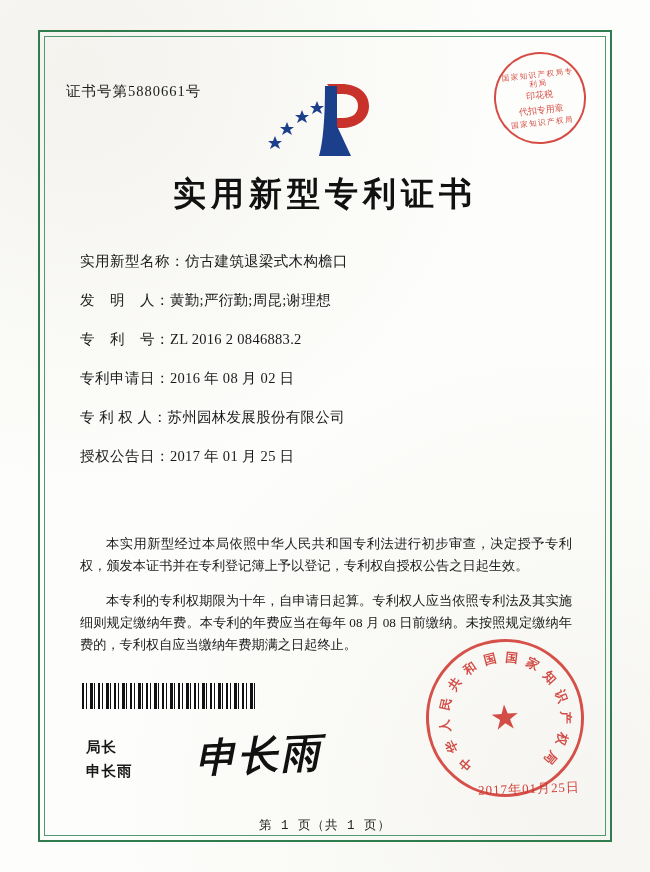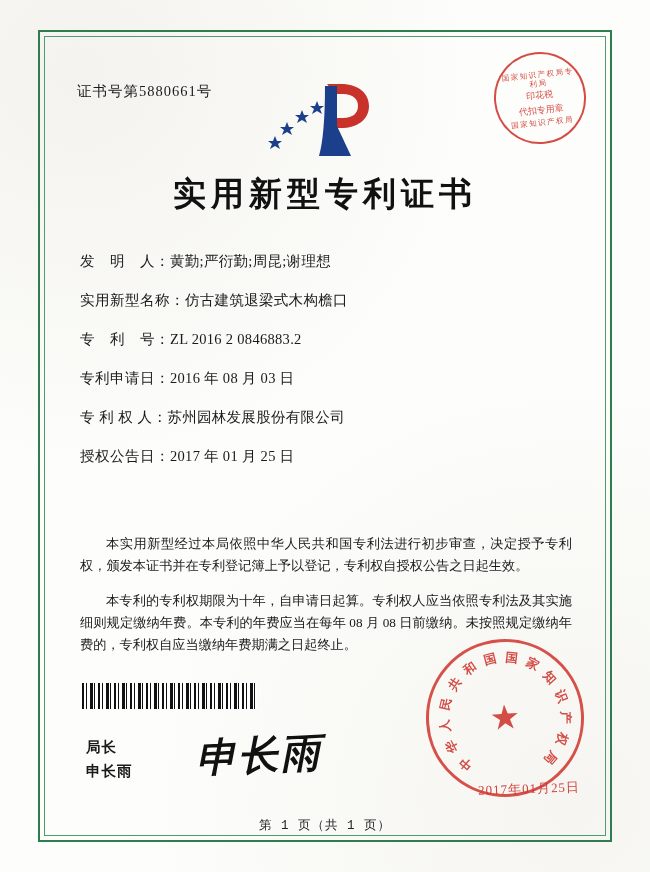--- a/index.html
+++ b/index.html
@@ -46,21 +46,20 @@
     pointer-events: none;
   }
 
   
   .cert-no {
     position: absolute;
     left: 66px;
     top: 82px;
     font-size: 14.5px;
     letter-spacing: 1px;
-    margin-left: 11px;
   }
 
   
   .seal-top {
     position: absolute;
     right: 64px;
     top: 52px;
     width: 88px;
     height: 88px;
     border-radius: 50%;
@@ -276,34 +275,34 @@
 
       <path d="M60 8 L72 8 L72 78 L54 78 C58 64 60 40 60 8 Z" fill="#1b3f8b"></path>
       <path d="M72 48 L86 78 L72 78 Z" fill="#1b3f8b"></path>
     </svg>
   </div>
 
   <div class="title">实用新型专利证书</div>
 
   <div class="fields">
     <div class="field-row">
+      <span class="field-label">实用新型名称：</span>
+      <span class="field-value">仿古建筑退梁式木构檐口</span>
+    </div>
+    <div class="field-row">
       <span class="field-label">发　明　人：</span>
       <span class="field-value">黄勤;严衍勤;周昆;谢理想</span>
     </div>
     <div class="field-row">
-      <span class="field-label">实用新型名称：</span>
-      <span class="field-value">仿古建筑退梁式木构檐口</span>
-    </div>
-    <div class="field-row">
       <span class="field-label">专　利　号：</span>
       <span class="field-value">ZL 2016 2 0846883.2</span>
     </div>
     <div class="field-row">
       <span class="field-label">专利申请日：</span>
-      <span class="field-value">2016 年 08 月 03 日</span>
+      <span class="field-value">2016 年 08 月 02 日</span>
     </div>
     <div class="field-row">
       <span class="field-label">专 利 权 人：</span>
       <span class="field-value">苏州园林发展股份有限公司</span>
     </div>
     <div class="field-row">
       <span class="field-label">授权公告日：</span>
       <span class="field-value">2017 年 01 月 25 日</span>
     </div>
   </div>

